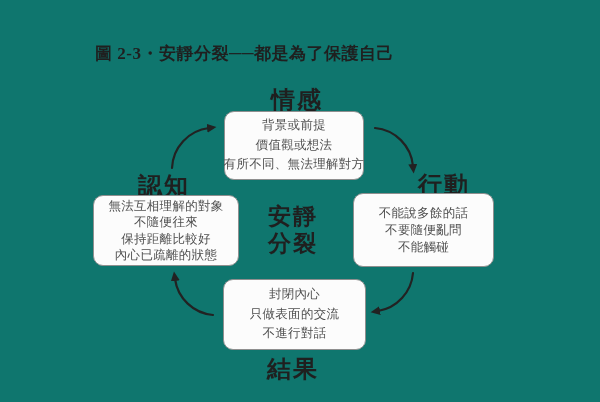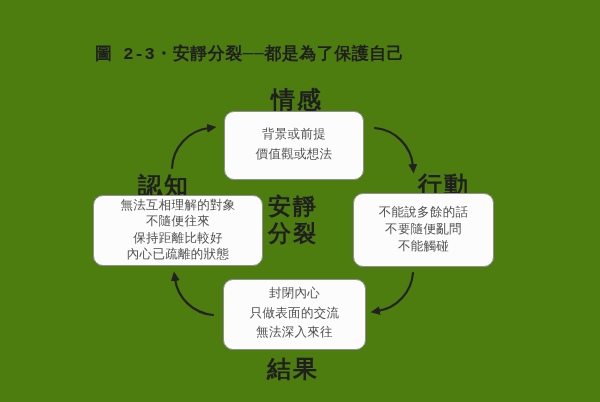--- a/index.html
+++ b/index.html
@@ -1,21 +1,21 @@
 <!DOCTYPE html>
 <html><head>
 <meta charset="utf-8">
 <style>
   html, body { margin: 0; padding: 0; background: #ffffff; }
   .canvas {
     position: relative;
     width: 600px;
     height: 402px;
-    background: #4d7c0f;
-    font-family: Liberation Mono, monospace;
+    background: #0f766e;
+    font-family: Liberation Serif, serif;
     overflow: hidden;
   }
   .title {
     position: absolute;
     left: 95px;
     top: 42px;
     font-size: 17px;
     font-weight: bold;
     color: #1f1f1f;
     letter-spacing: 0.5px;
@@ -48,28 +48,28 @@
     display: flex;
     flex-direction: column;
     justify-content: center;
     align-items: center;
   }
   .box .line { white-space: nowrap; }
   .box-emotion   { left: 224px; top: 111px; width: 140px; height: 69px; }
   .box-emotion .line { line-height: 19.5px; }
   .box-action    { left: 353px; top: 193px; width: 141px; height: 74px; }
   .box-action .line { line-height: 17px; }
-  .box-cognition { left: 93px;  top: 195px; width: 170px; height: 71px; }
+  .box-cognition { left: 93px;  top: 195px; width: 146px; height: 71px; }
   .box-cognition .line { line-height: 16.5px; }
   .box-result    { left: 223px; top: 279px; width: 143px; height: 71px; justify-content: center; }
   .box-result .line { line-height: 19.5px; }
   .center-label {
     position: absolute;
     left: 251px;
-    top: 195px;
+    top: 203px;
     width: 84px;
     text-align: center;
     font-size: 23px;
     font-weight: bold;
     color: #1f1f1f;
     line-height: 27px;
     letter-spacing: 2px;
   }
   svg.arrows { position: absolute; left: 0; top: 0; }
   svg.arrows path.arc {
@@ -99,39 +99,40 @@
   </svg>
 
   <div class="node-label label-emotion">情感</div>
   <div class="node-label label-action">行動</div>
   <div class="node-label label-cognition">認知</div>
   <div class="node-label label-result">結果</div>
 
   <div class="box box-emotion">
     <div class="line">背景或前提</div>
     <div class="line">價值觀或想法</div>
+    <div class="line">有所不同、無法理解對方</div>
   </div>
 
   <div class="box box-action">
     <div class="line">不能說多餘的話</div>
     <div class="line">不要隨便亂問</div>
     <div class="line">不能觸碰</div>
   </div>
 
   <div class="box box-cognition">
     <div class="line">無法互相理解的對象</div>
     <div class="line">不隨便往來</div>
     <div class="line">保持距離比較好</div>
     <div class="line">內心已疏離的狀態</div>
   </div>
 
   <div class="box box-result">
     <div class="line">封閉內心</div>
     <div class="line">只做表面的交流</div>
-    <div class="line">無法深入來往</div>
+    <div class="line">不進行對話</div>
   </div>
 
   <div class="center-label">
     <div>安靜</div>
     <div>分裂</div>
   </div>
 
 </div>
 
 </body></html>

